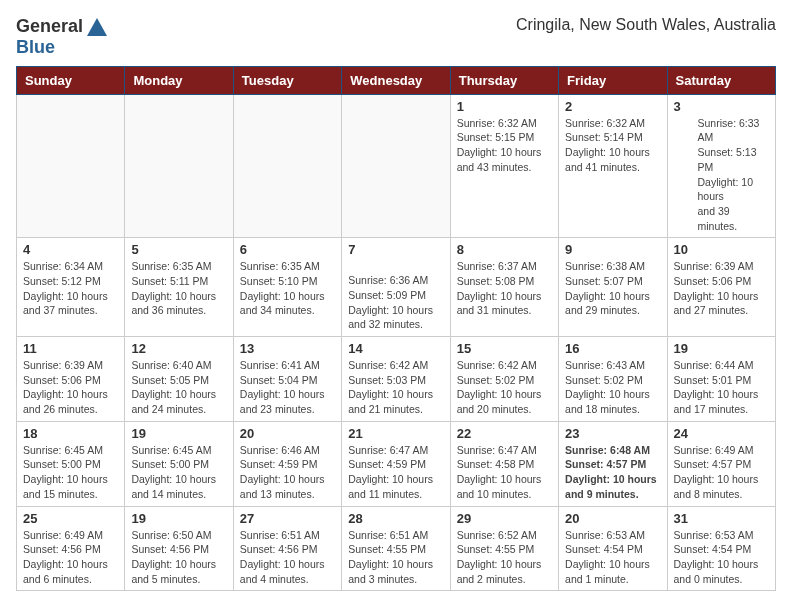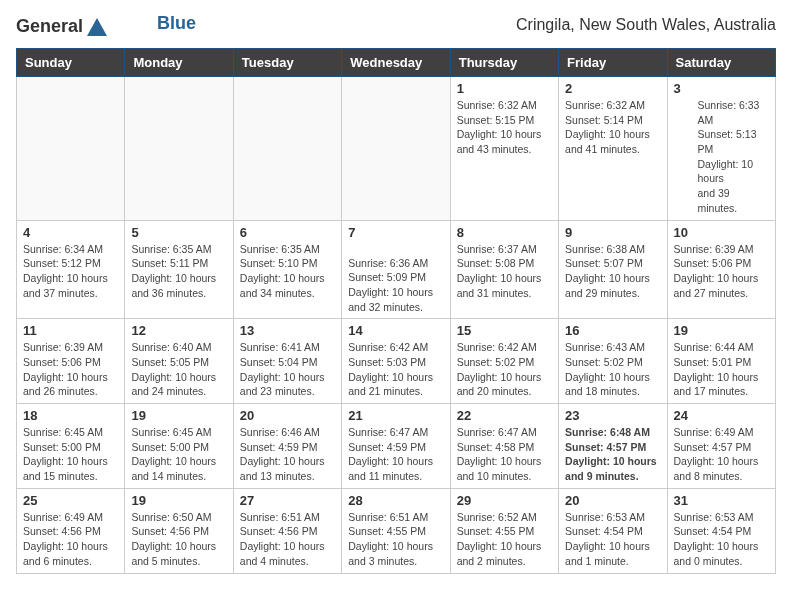--- a/index.html
+++ b/index.html
@@ -15,23 +15,22 @@
       justify-content: space-between;
       align-items: flex-start;
       margin-bottom: 8px;
     }
     .logo {
       display: flex;
       align-items: center;
     }
     .logo-text {
       display: flex;
-      flex-direction: row;
+      flex-direction: column;
       line-height: 1.1;
-      gap: 48px;
     }
     .logo-icon {
       width: 24px;
       height: 24px;
       margin-left: 2px;
     }
     .title-section {
       text-align: right;
     }
     .month-title {
@@ -42,21 +41,21 @@
     .location {
       font-size: 16px;
       color: #333;
     }
     .calendar {
       width: 100%;
       border-collapse: collapse;
       border: 1px solid #ccc;
     }
     .calendar th {
-      background: #404040;
+      background: #7f1d1d;
       color: #fff;
       font-size: 13px;
       padding: 6px 8px;
       text-align: left;
       border: 1px solid #1e5280;
       font-weight: bold;
     }
     .calendar td {
       border: 1px solid #ccc;
       vertical-align: top;

